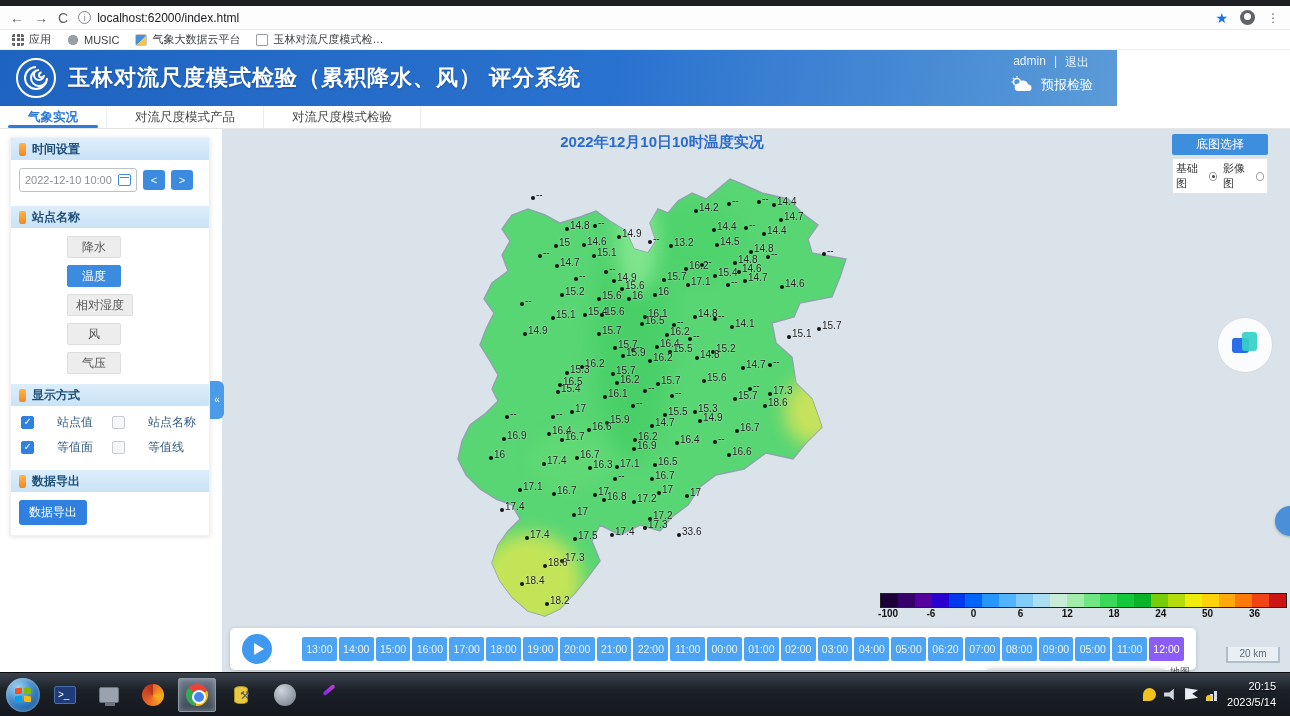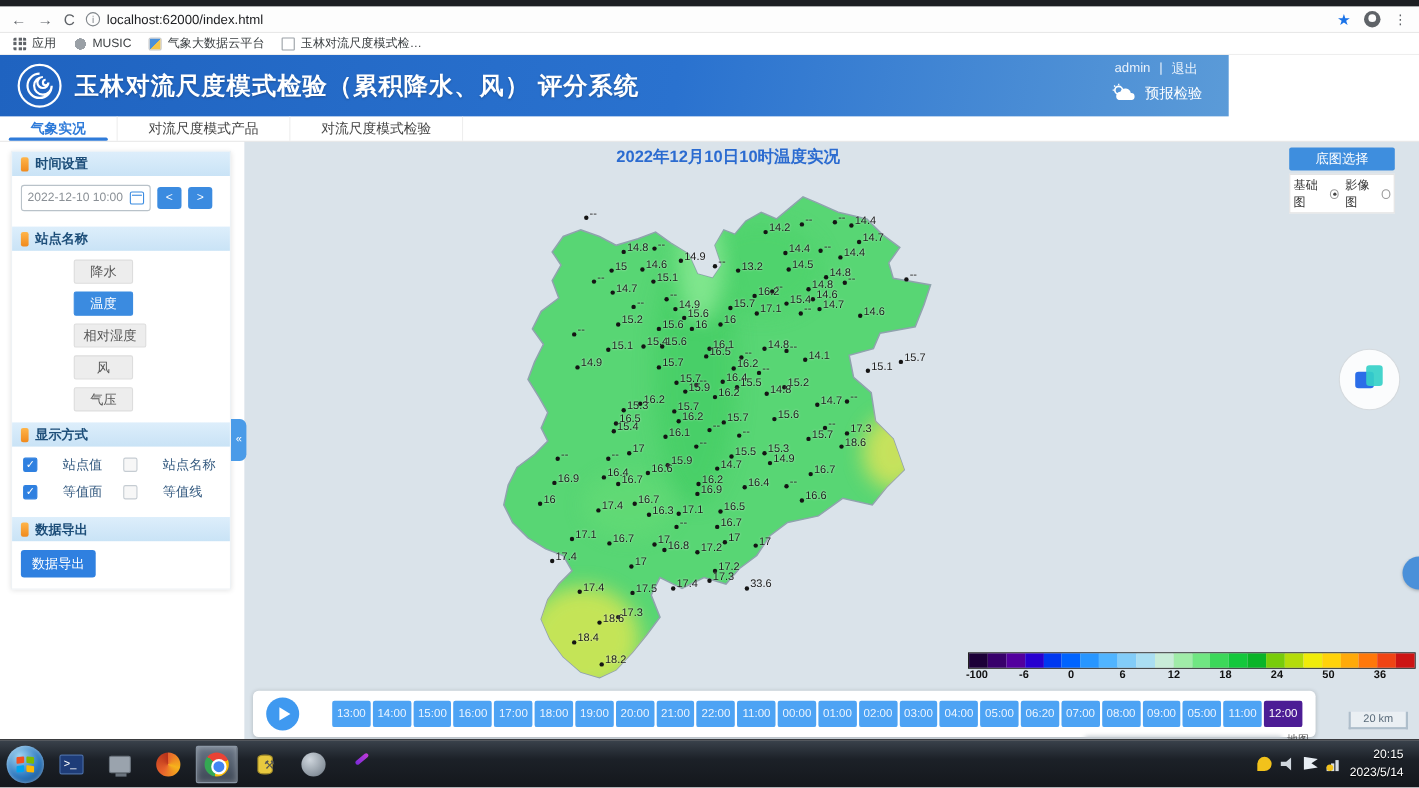--- a/index.html
+++ b/index.html
@@ -65,21 +65,21 @@
   .legend-bar div { flex:1; }
   .legend-ticks { position:relative; height:13px; }
   .legend-ticks span { position:absolute; transform:translateX(-50%); font-size:10px; font-weight:bold; color:#111; }
 
   
   .timeline { position:absolute; left:8px; top:499px; width:966px; height:42px; background:#fff; border-radius:5px; box-shadow:0 1px 4px rgba(0,0,0,.18); display:flex; align-items:center; padding:0 12px; gap:10px; }
   .play-btn { width:30px; height:30px; border-radius:50%; background:#3f99f0; position:relative; flex:none; cursor:pointer; }
   .play-btn:after { content:""; position:absolute; left:12px; top:9px; border-left:10px solid #fff; border-top:6px solid transparent; border-bottom:6px solid transparent; }
   .hours { display:flex; gap:2px; flex:1; margin-left:20px; }
   .hour { flex:1; height:24px; background:#4da3f4; color:#eaf4ff; font-size:10.5px; text-align:center; line-height:24px; border-radius:2px; cursor:pointer; }
-  .hour.sel { background:#4c1d95; color:#fff; }
+  .hour.sel { background:#8b5cf6; color:#fff; }
 
   .scalebox { position:absolute; right:10px; top:518px; width:54px; height:16px; background:rgba(235,240,244,.9); border:2px solid #aebecb; border-top:none; font-size:10px; color:#5a6b7a; text-align:center; line-height:13px; }
   .attrib { position:absolute; right:100px; top:536px; font-size:10px; color:#555; display:flex; align-items:center; gap:4px; }
   .attrib-blur { width:180px; height:7px; background:#c5ccd2; border-radius:3px; filter:blur(2px); }
 
   .float-logo { position:absolute; right:17px; top:188px; width:56px; height:56px; background:#fbfcfd; border:1px solid #d5dade; border-radius:50%; }
   .float-logo i { position:absolute; display:block; border-radius:3px; }
   .float-logo .sq1 { left:14px; top:20px; width:17px; height:15px; background:#2b6de8; }
   .float-logo .sq2 { left:24px; top:14px; width:15px; height:19px; background:#35d0c8; opacity:.92; }
   .edge-circ { position:absolute; right:-15px; top:377px; width:30px; height:30px; border-radius:50%; background:#4a90d9; box-shadow:0 1px 3px rgba(0,0,0,.25); }

